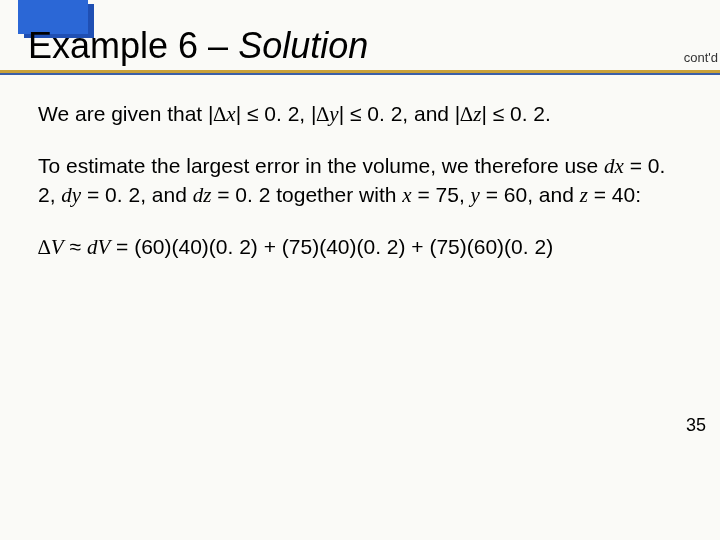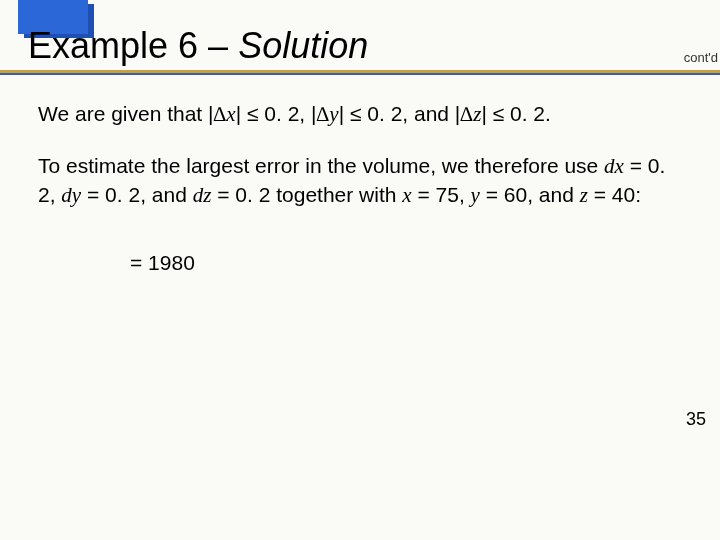--- a/index.html
+++ b/index.html
@@ -73,28 +73,28 @@
   }
   .body {
     position: absolute;
     left: 38px;
     right: 38px;
     top: 100px;
     font-size: 21px;
     line-height: 1.35;
   }
   .para1 { margin-bottom: 24px; }
-  .para2 { margin-bottom: 40px; }
+  .para2 { margin-bottom: 24px; }
   .eqline { margin-bottom: 28px; }
   .eqresult { padding-left: 92px; }
   .ital { font-style: italic; font-family: "Times New Roman", Times, serif; }
   .slidenum {
     position: absolute;
     right: 14px;
-    bottom: 16px;
+    bottom: 10px;
     font-size: 18px;
   }
 </style>
 </head>
 <body>
 
 <div class="slide">
 
   <div class="tab-shadow"></div>
   <div class="tab-front"></div>
@@ -113,20 +113,22 @@
   <div class="body">
 
     <div class="para1">
       <span>We are given that |</span><span class="ital">∆x</span><span>| ≤ 0. 2, |</span><span class="ital">∆y</span><span>| ≤ 0. 2, and |</span><span class="ital">∆z</span><span>| ≤ 0. 2.</span>
     </div>
 
     <div class="para2">
       <span>To estimate the largest error in the volume, we therefore use </span><span class="ital">dx</span><span> = 0. 2, </span><span class="ital">dy</span><span> = 0. 2, and </span><span class="ital">dz</span><span> = 0. 2 together with </span><span class="ital">x</span><span> = 75, </span><span class="ital">y</span><span> = 60, and </span><span class="ital">z</span><span> = 40:</span>
     </div>
 
+    <div class="eqline">
+      <span class="ital">∆V</span><span> ≈ </span><span class="ital">dV</span><span> = (60)(40)(0. 2) + (75)(40)(0. 2) + (75)(60)(0. 2)</span>
+    </div>
 
-    <div class="eqresult">= 1980</div>
 
   </div>
 
   <div class="slidenum">35</div>
 
 </div>
 
 </body></html>

